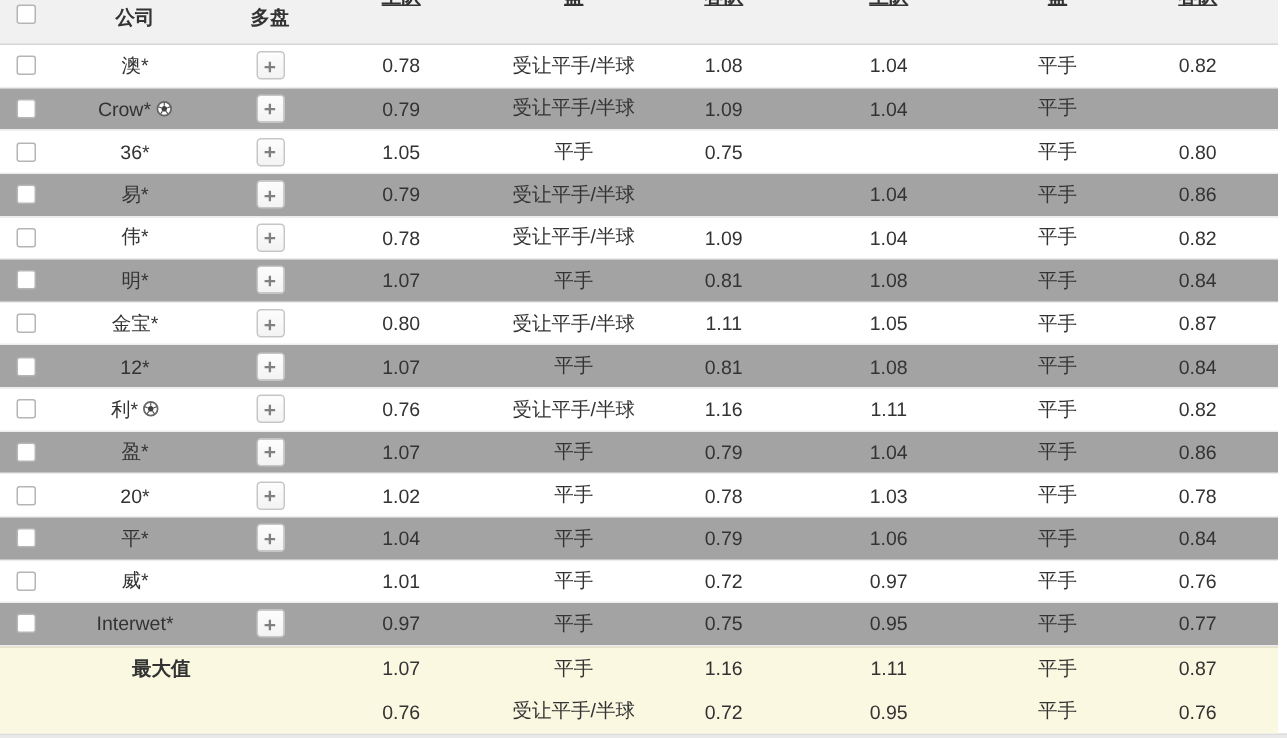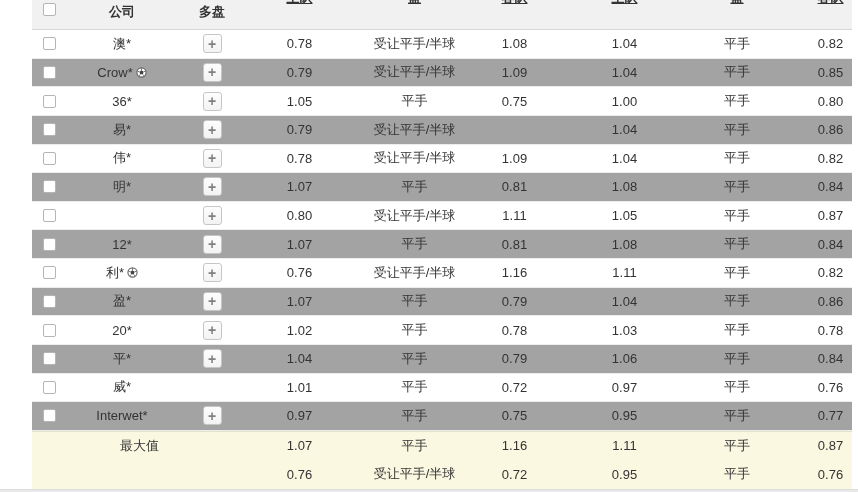--- a/index.html
+++ b/index.html
@@ -1,32 +1,32 @@
 <!DOCTYPE html>
 <html><head>
 <meta charset="utf-8">
 <style>
   html,body{margin:0;padding:0;background:#fff;width:858px;height:492px;overflow:hidden;
     font-family:"Liberation Sans","DejaVu Sans",sans-serif;font-size:13px;color:#333;}
   .tbl{width:852px;position:relative;}
-  .grid{display:grid;grid-template-columns:35px 110px 70px 105px 125px 75px 145px 80px 107px;align-items:stretch;box-sizing:border-box;margin-left:32px;}
+  .grid{display:grid;grid-template-columns:35px 110px 70px 105px 125px 75px 145px 80px 107px;align-items:stretch;box-sizing:border-box;}
   .hdr{height:30px;background:#f1f1f1;border-bottom:1px solid #d6d6d6;position:relative;overflow:hidden;}
   .hgroup{position:absolute;top:-15px;transform:translateX(-50%);font-weight:bold;color:#333;line-height:18px;white-space:nowrap;}
   .g1{left:382px;} .g2{left:703px;}
   .cell{display:flex;justify-content:center;align-items:center;overflow:hidden;white-space:nowrap;}
   .hdr .cell.top{align-items:flex-start;padding-top:3px;}
   .hdr .cell.bot{align-items:flex-end;padding-bottom:22px;text-decoration:underline;}
   .hb{font-weight:bold;color:#333;}
   .c1{grid-column:1} .c2{grid-column:2} .c3{grid-column:3} .c4{grid-column:4} .c5{grid-column:5}
   .c6{grid-column:6} .c7{grid-column:7} .c8{grid-column:8} .c9{grid-column:9}
   .row{height:28.64px;background:#fff;border-bottom:1px solid #ededed;box-sizing:border-box;}
   .row.alt{background:#a3a3a3;}
   .row.summary{height:29px;background:#fbf8e1;border-bottom:none;}
   .row.summary.first{border-top:1px solid #e5e2cc;}
-  .sumlabel{grid-column:1 / 4;font-weight:normal;}
+  .sumlabel{grid-column:1 / 4;font-weight:bold;}
   .cb{display:inline-block;width:13px;height:13px;border:1px solid #b5b5b5;border-radius:2px;background:#fff;box-sizing:border-box;cursor:pointer;}
   .plusbtn{display:inline-flex;width:19px;height:19px;border:1px solid #c6c6c6;border-radius:3px;
     background:linear-gradient(#fdfdfd,#f3f3f3);color:#808080;font-weight:bold;font-size:14px;
     justify-content:center;align-items:center;line-height:1;box-sizing:border-box;cursor:pointer;}
   .company{display:inline-flex;align-items:center;gap:2px;}
   .ball{display:inline-flex;margin-left:1px;}
   .footer-strip{height:3px;background:#e9e9e9;border-top:1px solid #dcdcdc;width:858px;box-sizing:border-box;}
 </style>
 </head>
 <body>
@@ -112,23 +112,20 @@
         </div>
         <div class="cell c6">
           <span>1.09</span>
         </div>
         <div class="cell c7">
           <span>1.04</span>
         </div>
         <div class="cell c8">
           <span>平手</span>
         </div>
-        <div class="cell c9">
-          <span>0.85</span>
-        </div>
       </div>
       <div class="row grid">
         <div class="cell c1">
           <span class="cb"></span>
         </div>
         <div class="cell c2">
           <span class="company">
             <span>36*</span>
           </span>
         </div>
@@ -139,23 +136,20 @@
         </div>
         <div class="cell c4">
           <span>1.05</span>
         </div>
         <div class="cell c5">
           <span>平手</span>
         </div>
         <div class="cell c6">
           <span>0.75</span>
         </div>
-        <div class="cell c7">
-          <span>1.00</span>
-        </div>
         <div class="cell c8">
           <span>平手</span>
         </div>
         <div class="cell c9">
           <span>0.80</span>
         </div>
       </div>
       <div class="row grid alt">
         <div class="cell c1">
           <span class="cb"></span>
@@ -248,20 +242,25 @@
         <div class="cell c8">
           <span>平手</span>
         </div>
         <div class="cell c9">
           <span>0.84</span>
         </div>
       </div>
       <div class="row grid">
         <div class="cell c1">
           <span class="cb"></span>
+        </div>
+        <div class="cell c2">
+          <span class="company">
+            <span>金宝*</span>
+          </span>
         </div>
         <div class="cell c3">
           <span class="plusbtn">
             <span>+</span>
           </span>
         </div>
         <div class="cell c4">
           <span>0.80</span>
         </div>
         <div class="cell c5">

